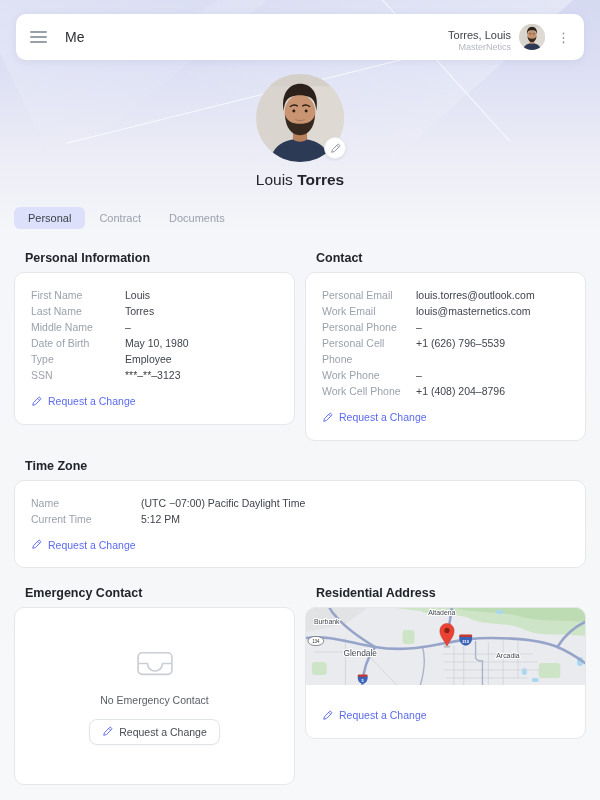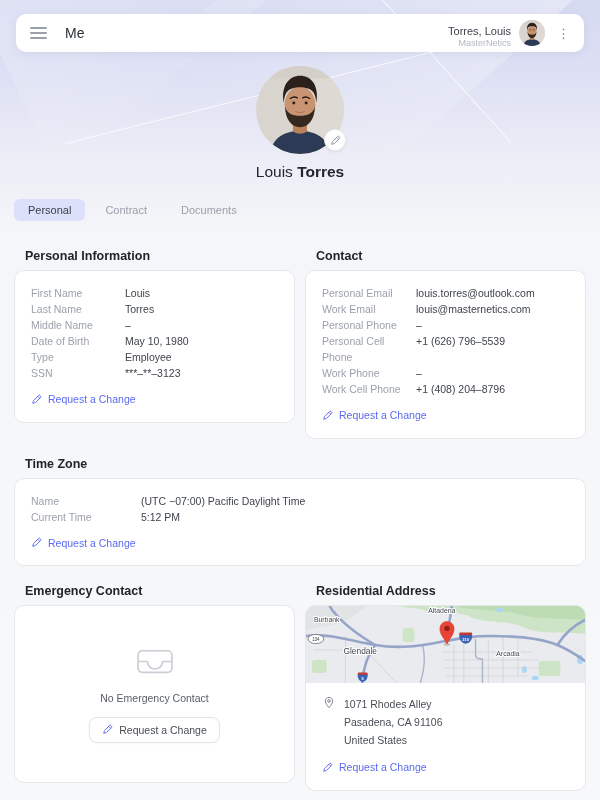--- a/index.html
+++ b/index.html
@@ -12,21 +12,21 @@
             background:linear-gradient(205deg, rgba(255,255,255,.45), rgba(255,255,255,0) 70%);
             clip-path:polygon(42% 0, 100% 18%, 52% 100%, 0 52%); }
   .shape2 { top:-30px; left:-40px; width:320px; height:200px;
             background:linear-gradient(160deg, rgba(255,255,255,.3), rgba(255,255,255,0) 75%);
             clip-path:polygon(0 0, 100% 10%, 30% 100%); }
   .bg-line { position:absolute; height:1px; background:rgba(255,255,255,.75); }
   .line1 { width:420px; top:92px; left:60px; transform:rotate(-14deg); }
   .line2 { width:300px; top:30px; left:260px; transform:rotate(48deg); }
 
   
-  .topbar { position:relative; margin:14px 16px 0; height:38px; background:#fff; border-radius:10px;
+  .topbar { position:relative; margin:14px 16px 0; height:46px; background:#fff; border-radius:10px;
             box-shadow:0 2px 8px rgba(90,100,150,.10); display:flex; align-items:center; padding:0 10px 0 14px; }
   .burger { width:17px; display:flex; flex-direction:column; gap:3px; cursor:pointer; }
   .burger span { display:block; height:2px; border-radius:1px; background:#9aa0aa; }
   .topbar-title { margin-left:18px; font-size:14px; font-weight:500; color:#2b2f36; }
   .topbar-right { margin-left:auto; display:flex; align-items:center; gap:8px; }
   .user-meta { text-align:right; line-height:1.25; }
   .user-name { font-size:11px; color:#3e434b;margin-top:8px; }
   .user-company { font-size:9px; color:#b3b8c0; }
   .avatar-sm { width:26px; height:26px; border-radius:50%; overflow:hidden; flex:0 0 auto; }
   .kebab { color:#7b818b; font-size:13px; line-height:1; padding:4px 4px; cursor:pointer; letter-spacing:0; }
@@ -36,21 +36,21 @@
   .avatar-wrap { position:relative; display:inline-block; width:88px; height:88px; }
   .avatar-lg { width:88px; height:88px; border-radius:50%; overflow:hidden; }
   .edit-badge { position:absolute; right:-2px; bottom:3px; width:22px; height:22px; border-radius:50%;
                 background:#fff; border:1px solid #eceef2; display:flex; align-items:center; justify-content:center;
                 box-shadow:0 1px 3px rgba(0,0,0,.08); cursor:pointer; }
   .profile-name { margin-top:5px; font-size:15.5px; color:#23272d; }
   .profile-name .fn { font-weight:400; }
   .profile-name .ln { font-weight:700; }
 
   
-  .tabs { display:flex; gap:6px; margin:18px 14px 10px; }
+  .tabs { display:flex; margin:18px 14px 4px; }
   .tab { font-size:11px; padding:5px 14px; border-radius:6px; color:#9aa0ab; cursor:pointer; }
   .tab.active { background:#dce0fa; color:#3a3f48; }
 
   
   .content { padding:0 14px; }
   .two-col { display:grid; grid-template-columns:1fr 1fr; column-gap:10px; align-items:start; }
   .sec-title { margin:18px 11px 7px; font-size:12.5px; font-weight:700; color:#21252b; }
   .card { background:#fff; border:1px solid #e5e7eb; border-radius:10px; }
   .card.pad { padding:14px 16px 13px; }
   .frow { display:flex; font-size:10.5px; line-height:16px; }
@@ -330,31 +330,20 @@
               <rect x="52.5" y="66.6" width="10" height="2.2" rx="1" fill="#c4392f"></rect>
               <text x="57.5" y="74" font-size="4" fill="#fff" text-anchor="middle" font-weight="bold">5</text>
             </g>
             <g>
               <ellipse cx="143" cy="38.5" rx="3.6" ry="1.3" fill="rgba(0,0,0,.18)"></ellipse>
               <path d="M143 38 C139.5 31.5 135.8 28.5 135.8 22.6 a7.2 7.2 0 1 1 14.4 0 C150.2 28.5 146.5 31.5 143 38 Z" fill="#ea4335" stroke="#c03327" stroke-width="0.5"></path>
               <circle cx="143" cy="22.4" r="2.7" fill="#8c2015"></circle>
             </g>
           </svg>
           <div class="addr-body">
-            <div class="addr-line">
-              <svg class="addr-pin" viewBox="0 0 24 24" width="14" height="14">
-                <path d="M12 2.5 C8.2 2.5 5.2 5.4 5.2 9.2 c0 4.8 6.8 12.3 6.8 12.3 s6.8 -7.5 6.8 -12.3 c0 -3.8 -3 -6.7 -6.8 -6.7 z" fill="none" stroke="#6d727b" stroke-width="1.6"></path>
-                <circle cx="12" cy="9.2" r="2.4" fill="none" stroke="#6d727b" stroke-width="1.6"></circle>
-              </svg>
-              <div class="addr-text">
-                <div>1071 Rhodes Alley</div>
-                <div>Pasadena, CA 91106</div>
-                <div>United States</div>
-              </div>
-            </div>
             <div class="req-link">
               <svg viewBox="0 0 14 14" width="11" height="11">
                   <use href="#pencil"></use>
                 </svg>
               <span>Request a Change</span>
             </div>
           </div>
         </div>
       </div>
     </div>

